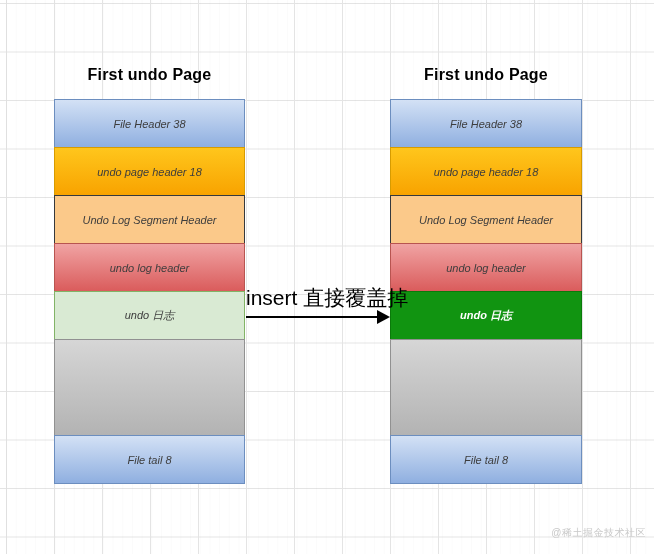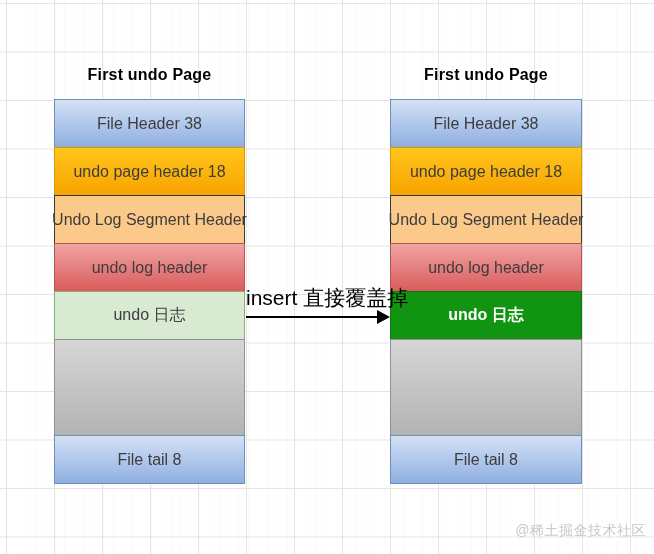--- a/index.html
+++ b/index.html
@@ -39,24 +39,25 @@
     white-space:nowrap;
   }
   .block{
     box-sizing:border-box;
     height:49px;
     margin-top:-1px;
     border:1px solid #999;
     display:flex;
     align-items:center;
     justify-content:center;
-    font-size:16px;
+    font-size:11px;
     color:#3d3d3d;
     text-align:center;
     white-space:nowrap;
+    font-style:italic;
   }
   .block:first-of-type{ margin-top:0; }
   .block.tall{ height:97px; }
   .arrow-label{
     position:absolute;
     left:246px;
     top:284px;
     width:143px;
     text-align:center;
     font-size:21px;
@@ -78,21 +79,21 @@
     width:0;
     height:0;
     border-left:13px solid #000000;
     border-top:7px solid transparent;
     border-bottom:7px solid transparent;
   }
   .watermark{
     position:absolute;
     right:8px;
     bottom:14px;
-    font-size:14px;
+    font-size:10px;
     color:#c8c8c8;
     letter-spacing:0.5px;
   }
 </style>
 </head>
 <body>
 
 <div class="canvas">
 
   <div class="stack" id="stack-left">

